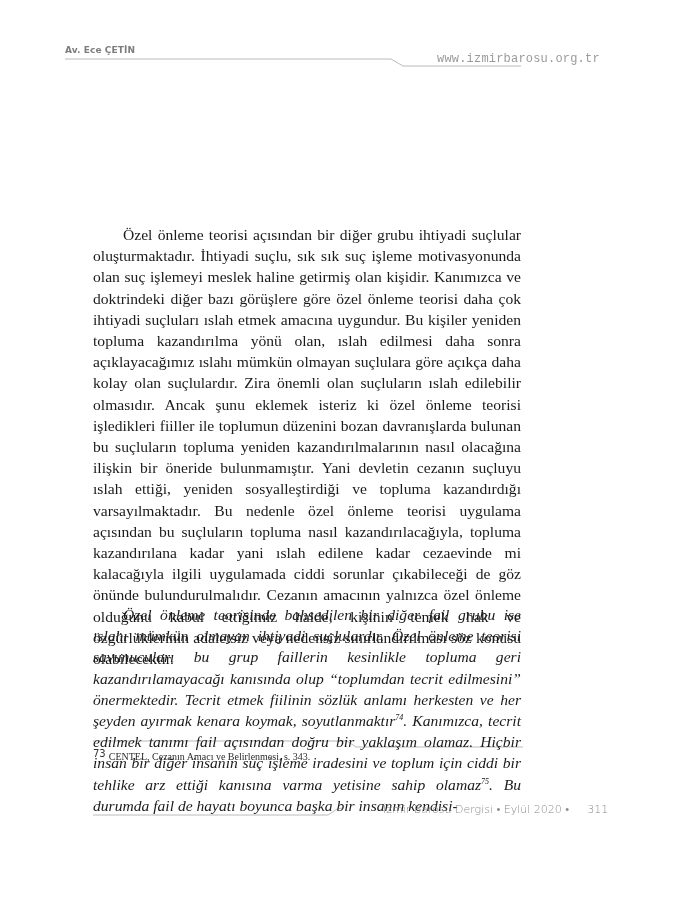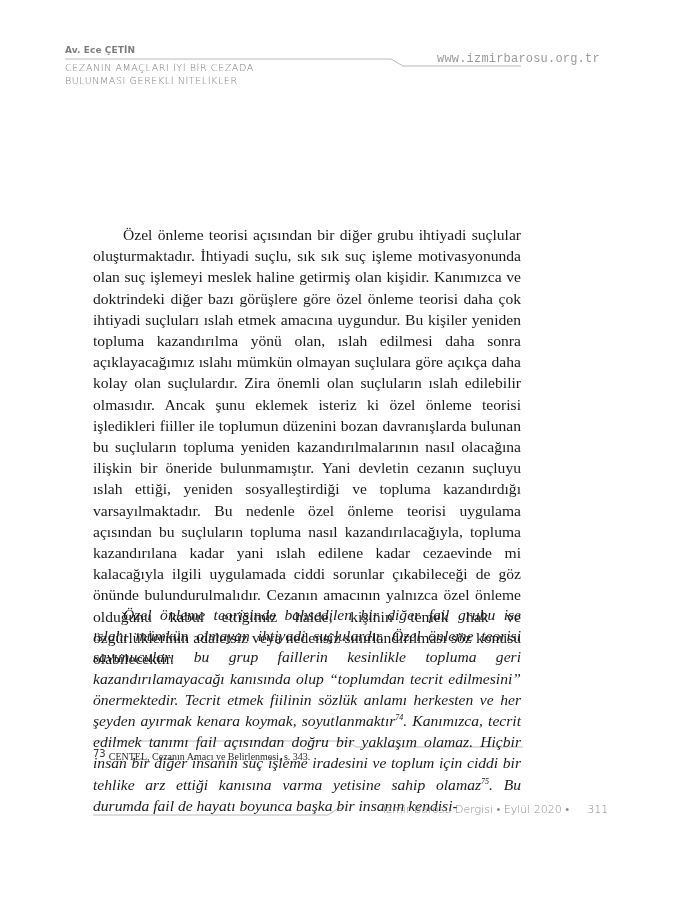--- a/index.html
+++ b/index.html
@@ -31,24 +31,20 @@
   <svg class="rule-svg" viewBox="0 0 700 917">
 
     <polyline points="62,59 388,59 400,66 518,66" fill="none" stroke="#a8a8a8" stroke-width="0.8"></polyline>
 
     <polyline points="90,741 344,741 353,747 520,747" fill="none" stroke="#a8a8a8" stroke-width="0.8"></polyline>
 
     <polyline points="90,815 325,815 334,809 340,808" fill="none" stroke="#a8a8a8" stroke-width="0.8"></polyline>
   </svg>
 
   <div class="hdr-author">Av. Ece ÇETİN</div>
-  <div class="hdr-title">
-    <div>CEZANIN AMAÇLARI İYİ BİR CEZADA</div>
-    <div>BULUNMASI GEREKLİ NİTELİKLER</div>
-  </div>
   <div class="hdr-url">www.izmirbarosu.org.tr</div>
 
 
   <div class="body-text" style="top:176px;">
     <p class="indent">Özel önleme teorisi açısından bir diğer grubu ihtiyadi suçlular oluşturmaktadır. İhtiyadi suçlu, sık sık suç işleme motivasyonunda olan suç işlemeyi meslek haline getirmiş olan kişidir. Kanımızca ve doktrindeki diğer bazı görüşlere göre özel önleme teorisi daha çok ihtiyadi suçluları ıslah etmek amacına uygundur. Bu kişiler yeniden topluma kazandırılma yönü olan, ıslah edilmesi daha sonra açıklayacağımız ıslahı mümkün olmayan suçlulara göre açıkça daha kolay olan suçlulardır. Zira önemli olan suçluların ıslah edilebilir olmasıdır. Ancak şunu eklemek isteriz ki özel önleme teorisi işledikleri fiiller ile toplumun düzenini bozan davranışlarda bulunan bu suçluların topluma yeniden kazandırılmalarının nasıl olacağına ilişkin bir öneride bulunmamıştır. Yani devletin cezanın suçluyu ıslah ettiği, yeniden sosyalleştirdiği ve topluma kazandırdığı varsayılmaktadır. Bu nedenle özel önleme teorisi uygulama açısından bu suçluların topluma nasıl kazandırılacağıyla, topluma kazandırılana kadar yani ıslah edilene kadar cezaevinde mi kalacağıyla ilgili uygulamada ciddi sorunlar çıkabileceği de göz önünde bulundurulmalıdır. Cezanın amacının yalnızca özel önleme olduğunu kabul ettiğimiz halde, kişinin temek hak ve özgürlüklerinin adaletsiz veya nedensiz sınırlandırılması söz konusu olabilecektir.</p>
   </div>
 
   <div class="body-text" style="top:556px;font-style:italic;">
     <p class="indent"><span>Özel önleme teorisinde bahsedilen bir diğer fail grubu ise ıslahı mümkün olmayan ihtiyadi suçlulardır. Özel önleme teorisi savunucuları bu grup faillerin kesinlikle topluma geri kazandırılamayacağı kanısında olup “toplumdan tecrit edilmesini” önermektedir. Tecrit etmek fiilinin sözlük anlamı herkesten ve her şeyden ayırmak kenara koymak, soyutlanmaktır</span><sup>74</sup><span>. Kanımızca, tecrit edilmek tanımı fail açısından doğru bir yaklaşım olamaz. Hiçbir insan bir diğer insanın suç işleme iradesini ve toplum için ciddi bir tehlike arz ettiği kanısına varma yetisine sahip olamaz</span><sup>75</sup><span>. Bu durumda fail de hayatı boyunca başka bir insanın kendisi-</span></p>
   </div>

